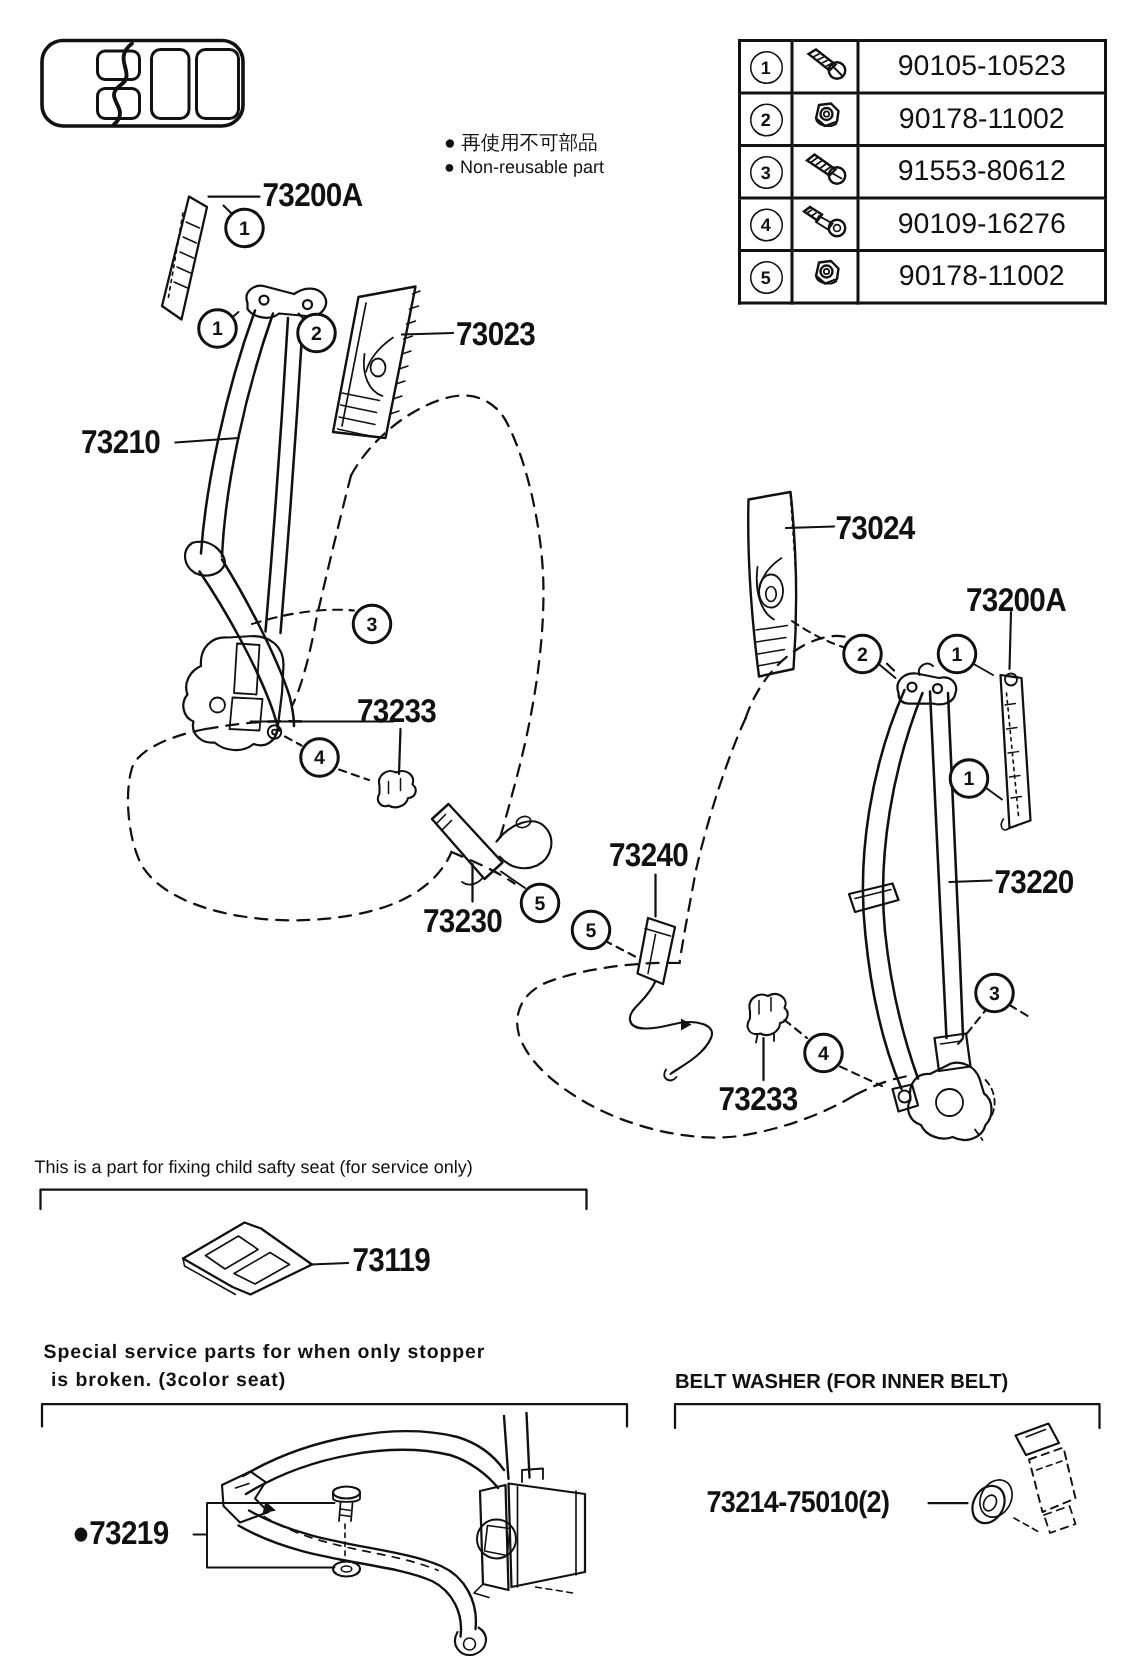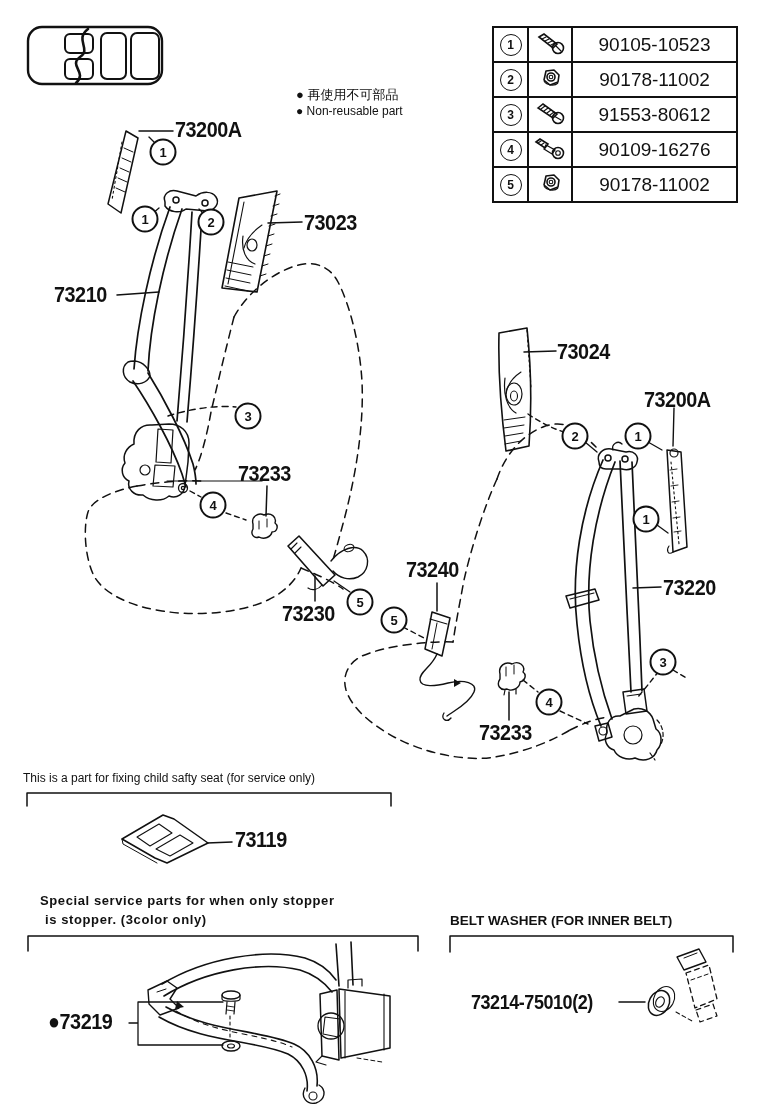--- a/index.html
+++ b/index.html
@@ -354,18 +354,18 @@
 <div class="co" style="left:213px;top:505px">4</div>
 <div class="co" style="left:360px;top:602px">5</div>
 <div class="co" style="left:394px;top:620px">5</div>
 <div class="co" style="left:575px;top:436px">2</div>
 <div class="co" style="left:638px;top:436px">1</div>
 <div class="co" style="left:646px;top:519px">1</div>
 <div class="co" style="left:663px;top:662px">3</div>
 <div class="co" style="left:549px;top:702px">4</div>
 
 <div class="h13" style="left:23px;top:770px;font-weight:normal;font-size:12px">This is a part for fixing child safty seat (for service only)</div>
-<div class="h13" style="left:40px;top:892px;font-weight:bold;letter-spacing:.6px">
+<div class="h13" style="left:29px;top:892px;font-weight:bold;letter-spacing:.6px">
   <span>Special service parts for when only stopper</span><br>
-  <span style="padding-left:5px">is stopper. (3color only)</span>
+  <span style="padding-left:5px">is broken. (3color seat)</span>
 </div>
 <div class="h13" style="left:450px;top:911px;font-size:13.5px">BELT WASHER (FOR INNER BELT)</div>
 <div class="code" style="left:690px;top:1128px">718841C</div>
 
 </body></html>

